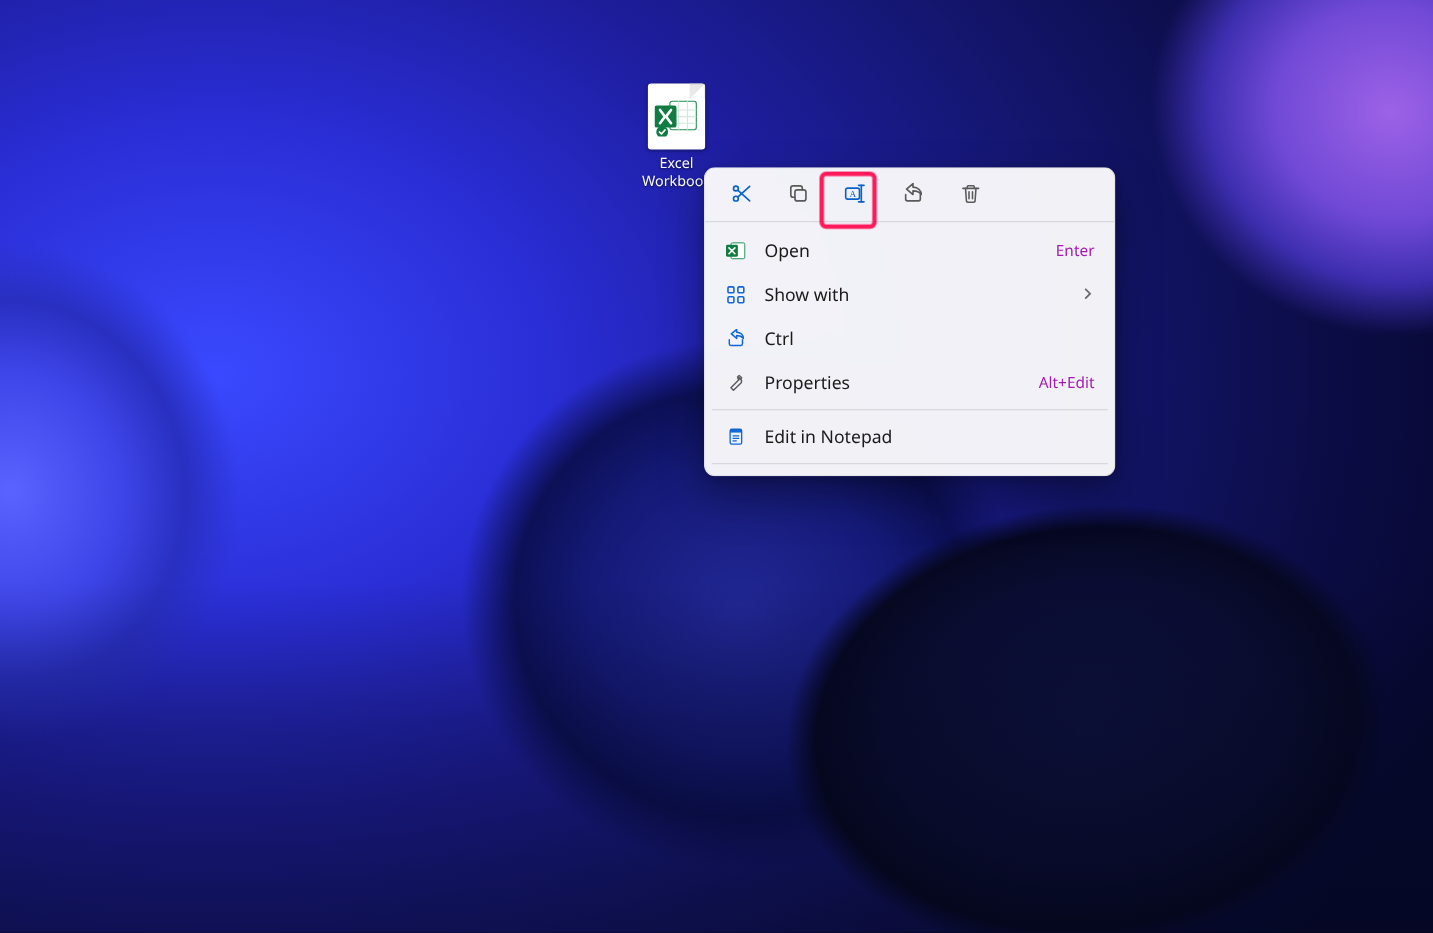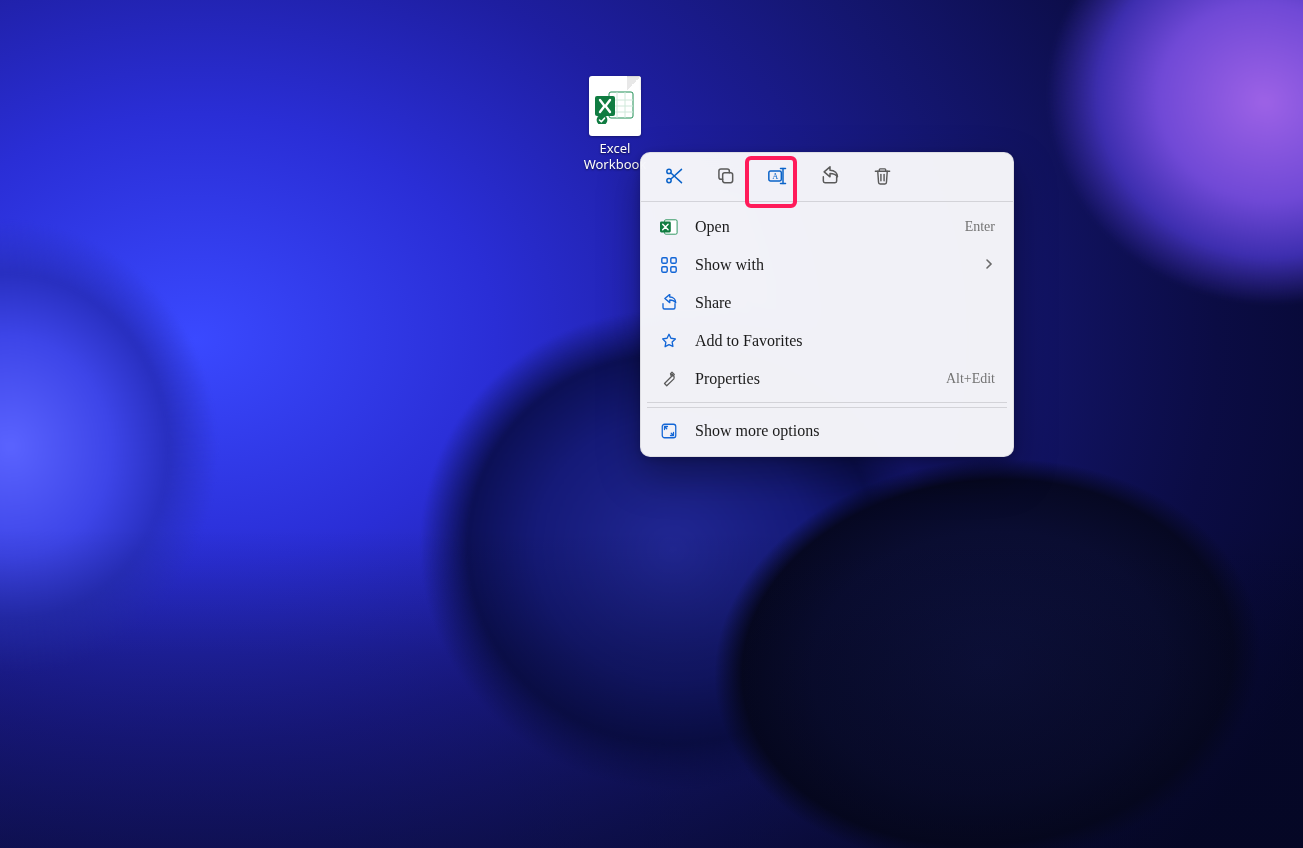--- a/index.html
+++ b/index.html
@@ -135,38 +135,37 @@
     height: 22px;
     display: inline-flex;
     align-items: center;
     justify-content: center;
     color: #5a5a5a;
     border-radius: 6px;
   }
   .cm-tool.blue { color: #0a63c9; }
   .cm-list {
     padding: 2px 6px 6px 6px;
-    font-family: Liberation Serif, serif;
   }
   .cm-sep {
     height: 1px;
     background: rgba(0,0,0,0.12);
     margin: 4px 0;
   }
   .cm-item {
     display: flex;
     align-items: center;
     gap: 16px;
     padding: 9px 12px 9px 12px;
     border-radius: 6px;
     color: #1b1b1b;
   }
   .cm-item .ic { width: 20px; height: 20px; display: inline-flex; align-items:center; justify-content:center; }
   .cm-item .label { flex: 1; font-size: 16px; }
-  .cm-item .hint  { color: #737373; font-size: 14px; margin-left: auto; }
+  .cm-item .hint  { color: #a21caf; font-size: 14px; margin-left: auto; }
   .cm-item .chev  { color: #6a6a6a; }
 
   
   .hl-box {
     position: absolute;
     border: 4px solid #ff1b5a;
     border-radius: 6px;
     pointer-events: none;
   }
 </style>
@@ -280,57 +279,51 @@
       </span>
     </div>
 
     <div class="cm-item">
       <span class="ic" style="color:#1366d6">
         <svg width="18" height="18" viewBox="0 0 24 24" fill="none" stroke="currentColor" stroke-width="1.8" stroke-linecap="round" stroke-linejoin="round">
           <path d="M4 13 v5 a2 2 0 0 0 2 2 h12 a2 2 0 0 0 2 -2 v-5"></path>
           <path d="M13 4 c5 0 8 3.5 8 7.5 c-2 -2.5 -4.5 -3.5 -8 -3.5 v3.5 l-6.5 -5.5 l6.5 -5.5 z"></path>
         </svg>
       </span>
-      <span class="label">Share</span>
-    </div>
-
-    <div class="cm-item">
-      <span class="ic" style="color:#1366d6">
-        <svg width="18" height="18" viewBox="0 0 24 24" fill="none" stroke="currentColor" stroke-width="1.8" stroke-linejoin="round">
-          <path d="M12 3 l2.6 5.3 l5.9 .9 l-4.3 4.2 l1 5.9 L12 16.9 l-5.2 2.7 l1 -5.9 L3.5 9.2 l5.9 -.9 z"></path>
-        </svg>
-      </span>
-      <span class="label">Add to Favorites</span>
-    </div>
+      <span class="label">Ctrl</span>
+    </div>
+
 
 
 
     <div class="cm-item">
       <span class="ic" style="color:#5a5a5a">
         <svg width="18" height="18" viewBox="0 0 24 24" fill="none" stroke="currentColor" stroke-width="1.7" stroke-linecap="round" stroke-linejoin="round">
           <path d="M14.5 5.5 a4.5 4.5 0 0 1 4 6.3 L9 21 l-3 -3 L15.3 8.6 a4.5 4.5 0 0 1 -0.8 -3.1"></path>
           <path d="M16 3 l3 3 l-2 2 l-3 -3 z"></path>
         </svg>
       </span>
       <span class="label">Properties</span>
       <span class="hint">Alt+Edit</span>
     </div>
 
     <div class="cm-sep"></div>
 
+    <div class="cm-item">
+      <span class="ic" style="color:#1366d6">
+        <svg width="18" height="18" viewBox="0 0 24 24" fill="none" stroke="currentColor" stroke-width="1.6" stroke-linejoin="round">
+          <rect x="5" y="3" width="14" height="18" rx="2" fill="#e9f2ff"></rect>
+          <rect x="5" y="3" width="14" height="4" fill="#1366d6" stroke="none"></rect>
+          <line x1="8" y1="11" x2="16" y2="11"></line>
+            <line x1="8" y1="14" x2="16" y2="14"></line>
+            <line x1="8" y1="17" x2="13" y2="17"></line>
+        </svg>
+      </span>
+      <span class="label">Edit in Notepad</span>
+    </div>
 
     <div class="cm-sep"></div>
 
-    <div class="cm-item">
-      <span class="ic" style="color:#1366d6">
-        <svg width="18" height="18" viewBox="0 0 24 24" fill="none" stroke="currentColor" stroke-width="1.7" stroke-linecap="round" stroke-linejoin="round">
-          <rect x="3" y="3" width="18" height="18" rx="3"></rect>
-          <path d="M9 9 l-3 -3 M6 6 h4 M6 6 v4"></path>
-          <path d="M15 15 l3 3 M18 18 h-4 M18 18 v-4"></path>
-        </svg>
-      </span>
-      <span class="label">Show more options</span>
-    </div>
 
   </div>
 </div>
 
 <div class="hl-box" style="left:745px; top:156px; width:44px; height:44px;"></div>
 
 </body></html>

